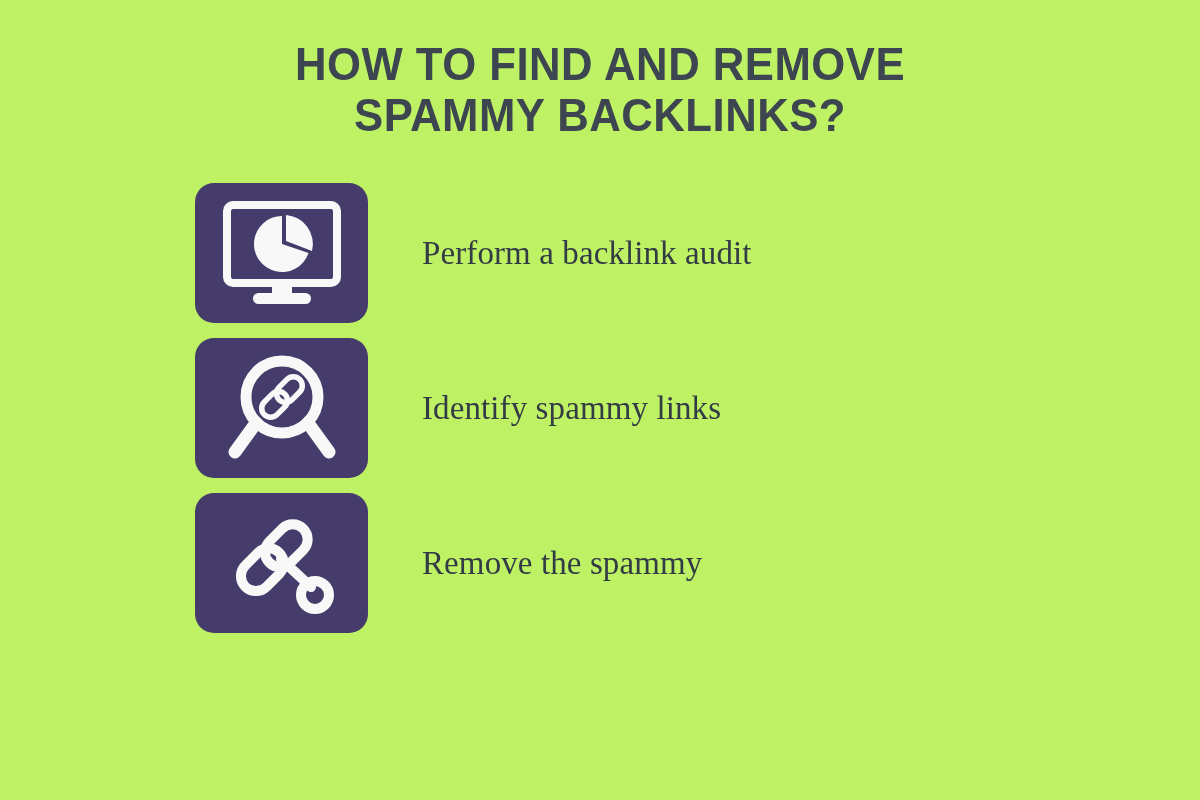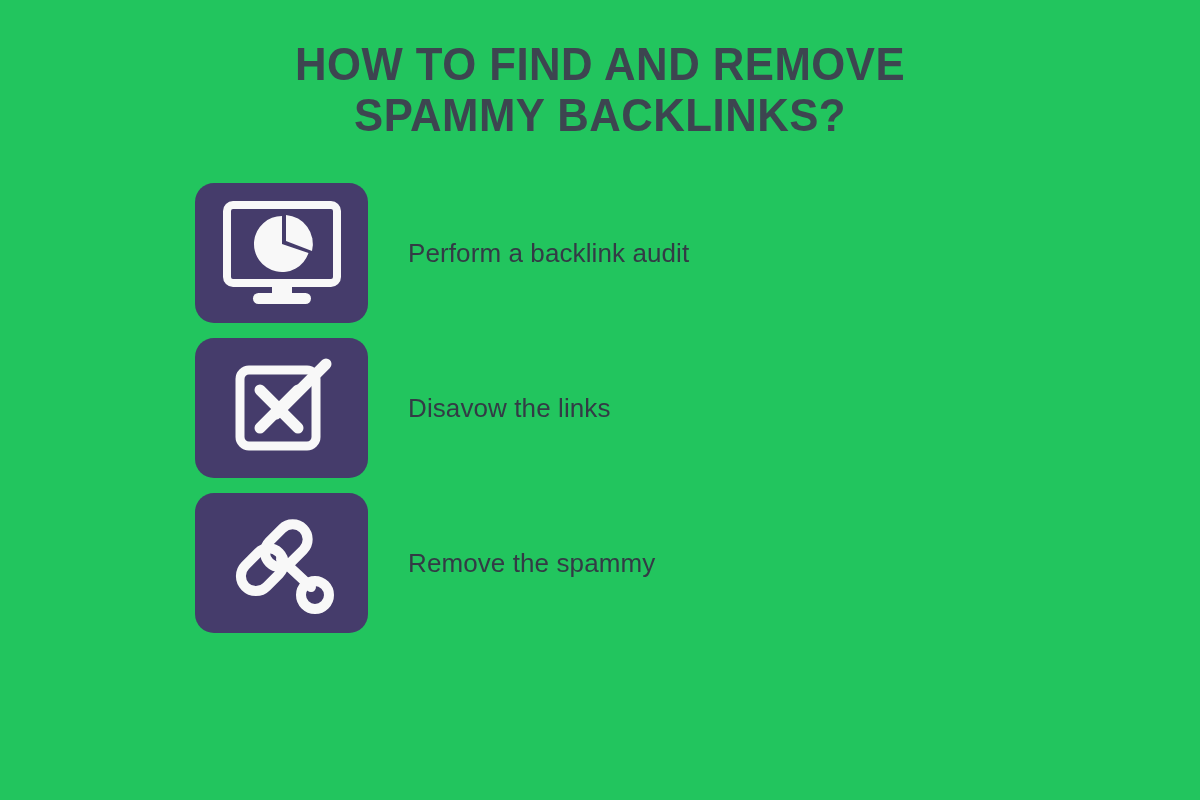--- a/index.html
+++ b/index.html
@@ -12,21 +12,21 @@
     height: 800px;
     background: #f7f7f8;
     font-family: "Liberation Sans", sans-serif;
     overflow: hidden;
     position: relative;
   }
 
   #infographic {
     position: absolute;
     inset: 0;
-    background: #22c55e;
+    background: #bef264;
     padding-left: 40px;
   }
 
   
   .title-block {
     position: absolute;
     left: 0;
     top: 38px;
     width: 1200px;
     text-align: center;
@@ -69,24 +69,24 @@
     flex: 0 0 auto;
     display: flex;
     align-items: center;
     justify-content: center;
   }
   .tile svg {
     display: block;
   }
 
   .row-label {
-    margin-left: 40px;
-    font-family: Liberation Sans, sans-serif;
+    margin-left: 54px;
+    font-family: Liberation Serif, serif;
     font-weight: normal;
-    font-size: 26px;
+    font-size: 33px;
     line-height: 38px;
     color: #333b45;
     letter-spacing: 0.1px;
     white-space: nowrap;
     user-select: none;
   }
 </style>
 </head>
 <body>
 
@@ -112,37 +112,41 @@
 
             <path d="M59 43 L59 15 A28 28 0 1 0 85.5 52 L59 43 Z" fill="#f8f8f8"></path>
 
             <path d="M63 40 L63 14 A29 29 0 0 1 89 50 Z" fill="#f8f8f8"></path>
           </svg>
         </span>
       </div>
       <div class="row-label">Perform a backlink audit</div>
     </div>
 
-
     <div class="row">
       <div class="tile">
         <span>
-          <svg width="104" height="104" viewBox="0 0 104 104" fill="none">
+          <svg width="118" height="112" viewBox="0 0 118 112" fill="none">
 
-            <rect x="10" y="14" width="76" height="76" rx="9" ry="9" fill="none" stroke="#f8f8f8" stroke-width="9"></rect>
+            <circle cx="59" cy="45" r="36" fill="none" stroke="#f8f8f8" stroke-width="11"></circle>
 
-            <line x1="30" y1="34" x2="68" y2="72" stroke="#f8f8f8" stroke-width="11" stroke-linecap="round"></line>
+            <line x1="33" y1="71" x2="12" y2="100" stroke="#f8f8f8" stroke-width="13" stroke-linecap="round"></line>
 
-            <line x1="68" y1="34" x2="30" y2="72" stroke="#f8f8f8" stroke-width="11" stroke-linecap="round"></line>
-            <line x1="46" y1="58" x2="96" y2="8" stroke="#f8f8f8" stroke-width="11" stroke-linecap="round"></line>
+            <line x1="85" y1="71" x2="106" y2="100" stroke="#f8f8f8" stroke-width="13" stroke-linecap="round"></line>
+
+            <g transform="translate(59,45) rotate(-45)">
+              <rect x="-25" y="-9" width="29" height="18" rx="9" ry="9" fill="none" stroke="#f8f8f8" stroke-width="5.5"></rect>
+              <rect x="-4" y="-9" width="29" height="18" rx="9" ry="9" fill="none" stroke="#f8f8f8" stroke-width="5.5"></rect>
+            </g>
           </svg>
         </span>
       </div>
-      <div class="row-label">Disavow the links</div>
+      <div class="row-label">Identify spammy links</div>
     </div>
+
 
     <div class="row">
       <div class="tile">
         <span>
           <svg width="110" height="108" viewBox="0 0 110 108" fill="none">
 
             <g transform="translate(48,48) rotate(-45)">
               <rect x="-42" y="-15" width="48" height="30" rx="15" ry="15" fill="none" stroke="#f8f8f8" stroke-width="10"></rect>
               <rect x="-8" y="-15" width="48" height="30" rx="15" ry="15" fill="none" stroke="#f8f8f8" stroke-width="10"></rect>
             </g>

